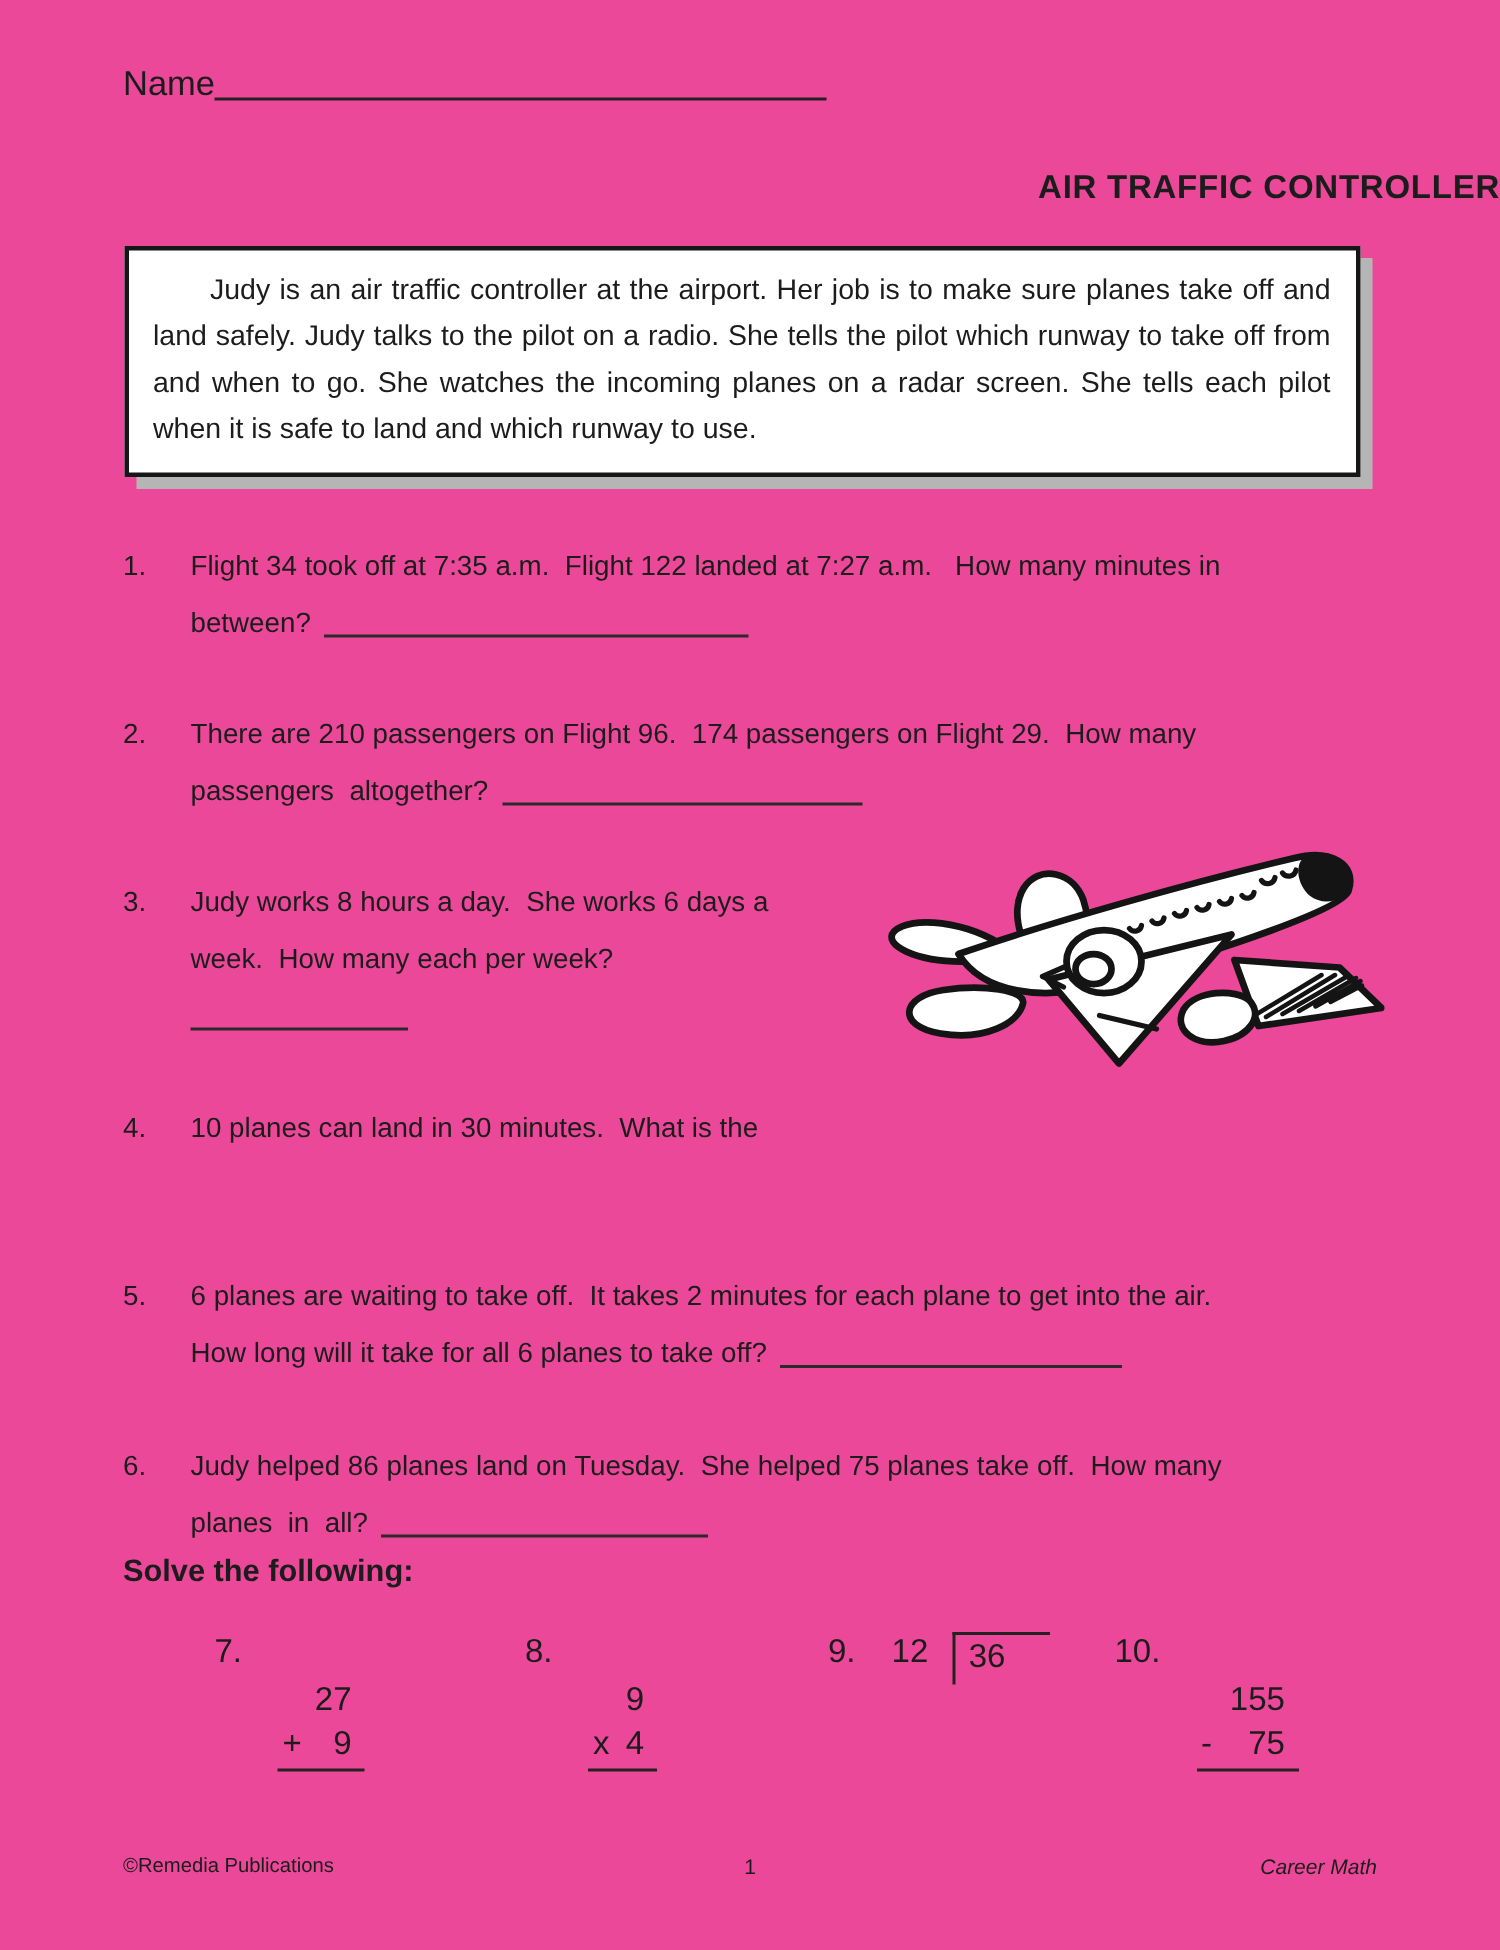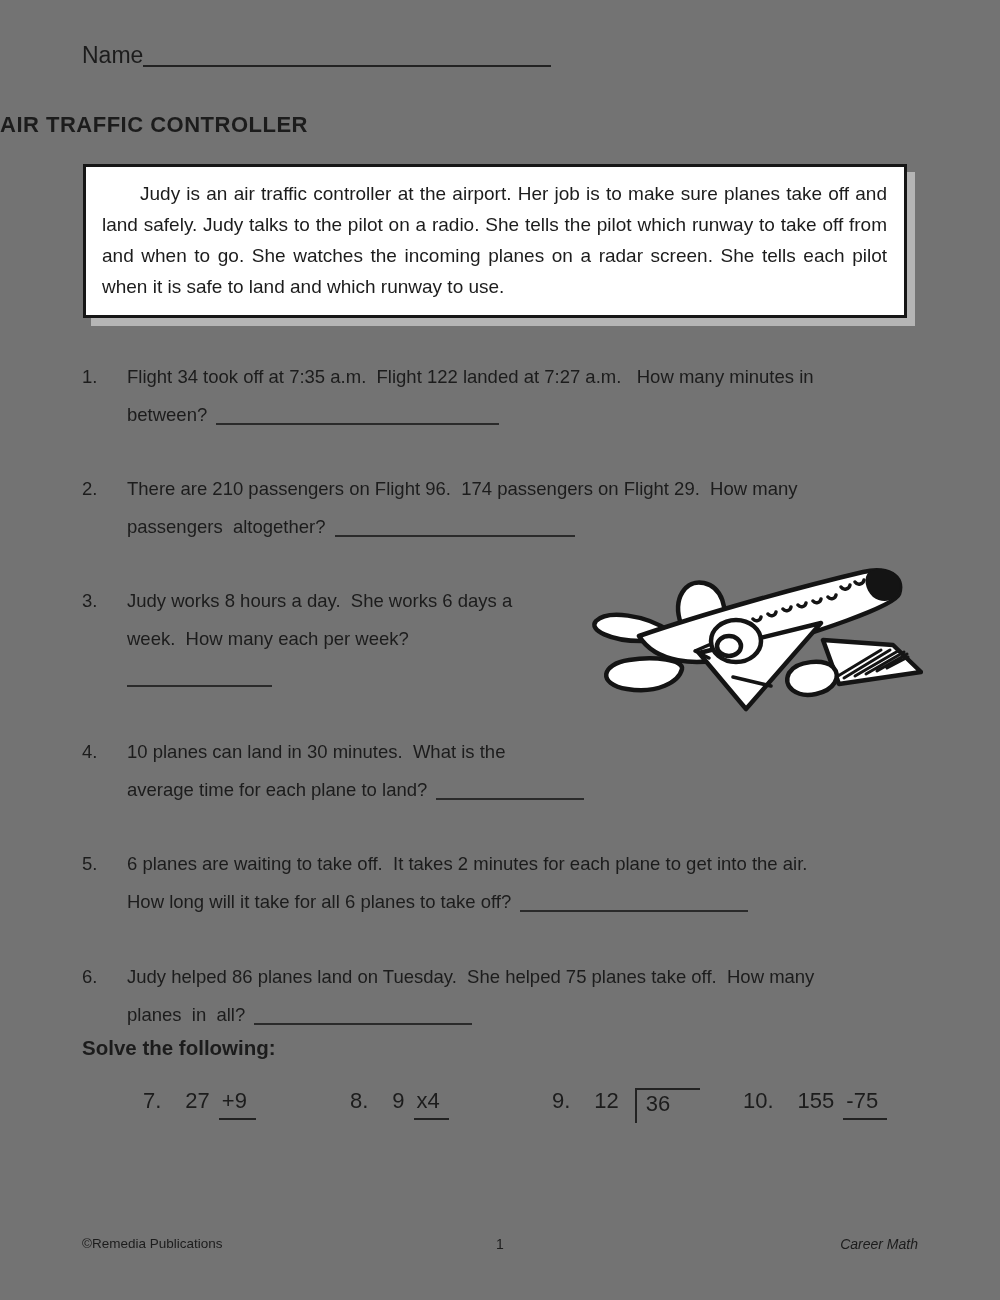--- a/index.html
+++ b/index.html
@@ -1,44 +1,44 @@
 <!DOCTYPE html>
 <html><head>
 <meta charset="utf-8">
 <style>
   html,body{margin:0;padding:0;background:#ffffff;}
   .page{
-    position:relative; width:1000px; height:1300px; background:#737373;
+    position:relative; width:1000px; height:1300px; background:#ec4899;
     font-family:"Liberation Sans", sans-serif; color:#1c1c1c; overflow:hidden;
   }
   
   .name-row{position:absolute; left:82px; top:42px; font-size:23px;}
   .name-line{display:inline-block; width:408px; border-bottom:2px solid #222; height:20px; vertical-align:-4px;}
   
-  .title{position:absolute; left:0; top:112px; width:100%; text-align:left;
+  .title{position:absolute; left:0; top:112px; width:100%; text-align:right;
     font-size:22px; font-weight:bold; letter-spacing:0.5px; margin:0;}
   
   .intro-box{position:absolute; left:83px; top:164px; width:824px; box-sizing:border-box;
     border:3px solid #161616; background:#ffffff; box-shadow:8px 8px 0 0 #b5b5b5;
     padding:11px 17px 13px 16px;}
   .intro{margin:0; font-size:19px; line-height:31px; text-align:justify; text-indent:38px;}
   
   .q{position:absolute; left:82px; width:900px; font-size:18.5px;}
   .qline{line-height:38px; white-space:pre;}
   .qnum{display:inline-block; width:45px;}
   .qcont{padding-left:45px;}
   .blank{display:inline-block; border-bottom:2px solid #2a2a2a; height:17px; vertical-align:-4px; margin-left:9px;}
   
   .plane{position:absolute; left:583px; top:556px; width:340px; height:160px;}
   
   .solve{position:absolute; left:82px; top:1036px; font-size:20.5px; font-weight:bold;}
   
   .prob{position:absolute; top:1088px; font-size:22px; display:flex; align-items:flex-start;}
   .pnum{display:inline-block;}
-  .pcol{display:inline-flex; flex-direction:row; margin-left:24px;}
+  .pcol{display:inline-flex; flex-direction:column; margin-left:24px;margin-top:32px;}
   .ptop{text-align:right; padding:0 9px 3px 0;}
   .pbot{display:flex; justify-content:space-between; border-bottom:2px solid #222; padding:0 9px 4px 3px;}
   .divisor{margin-left:24px;}
   .dividend{display:inline-block; border-top:2.5px solid #222; border-left:2.5px solid #222;
     padding:1px 30px 6px 9px; margin-left:16px;}
   
   .footer{position:absolute; left:82px; right:82px; top:1236px; font-size:13.5px;}
   .f-left{position:absolute; left:0;}
   .f-center{position:absolute; left:50%; transform:translateX(-50%); font-size:14px;}
   .f-right{position:absolute; right:0; font-style:italic; font-size:14px;}
@@ -99,21 +99,20 @@
       <path d="M286,16 C303,9 320,17 316,34 C313,46 299,48 290,41 C282,34 280,21 286,16 Z" fill="#141414" stroke="none"></path>
 
       <path d="M258,31 a5,5 0 0 0 9,-2 M272,26 a5,5 0 0 0 9,-2" fill="none" stroke-width="3.5"></path>
 
       <path d="M170,63 a4.5,4.5 0 0 0 8,-2 M185,58 a4.5,4.5 0 0 0 8,-2 M200,53 a4.5,4.5 0 0 0 8,-2 M215,49 a4.5,4.5 0 0 0 8,-2 M230,45 a4.5,4.5 0 0 0 8,-2 M245,41 a4.5,4.5 0 0 0 8,-2" fill="none" stroke-width="3.5"></path>
     </g>
   </svg>
 
   <div class="q" style="top:733px">
     <div class="qline"><span class="qnum">4.</span><span>10 planes can land in 30 minutes.  What is the</span></div>
-    <div class="qline qcont"><span>average time for each plane to land?</span><span class="blank" style="width:148px"></span></div>
   </div>
 
   <div class="q" style="top:845px">
     <div class="qline"><span class="qnum">5.</span><span>6 planes are waiting to take off.  It takes 2 minutes for each plane to get into the air.</span></div>
     <div class="qline qcont"><span>How long will it take for all 6 planes to take off?</span><span class="blank" style="width:228px"></span></div>
   </div>
 
   <div class="q" style="top:958px">
     <div class="qline"><span class="qnum">6.</span><span>Judy helped 86 planes land on Tuesday.  She helped 75 planes take off.  How many</span></div>
     <div class="qline qcont"><span>planes  in  all?</span><span class="blank" style="width:218px"></span></div>

